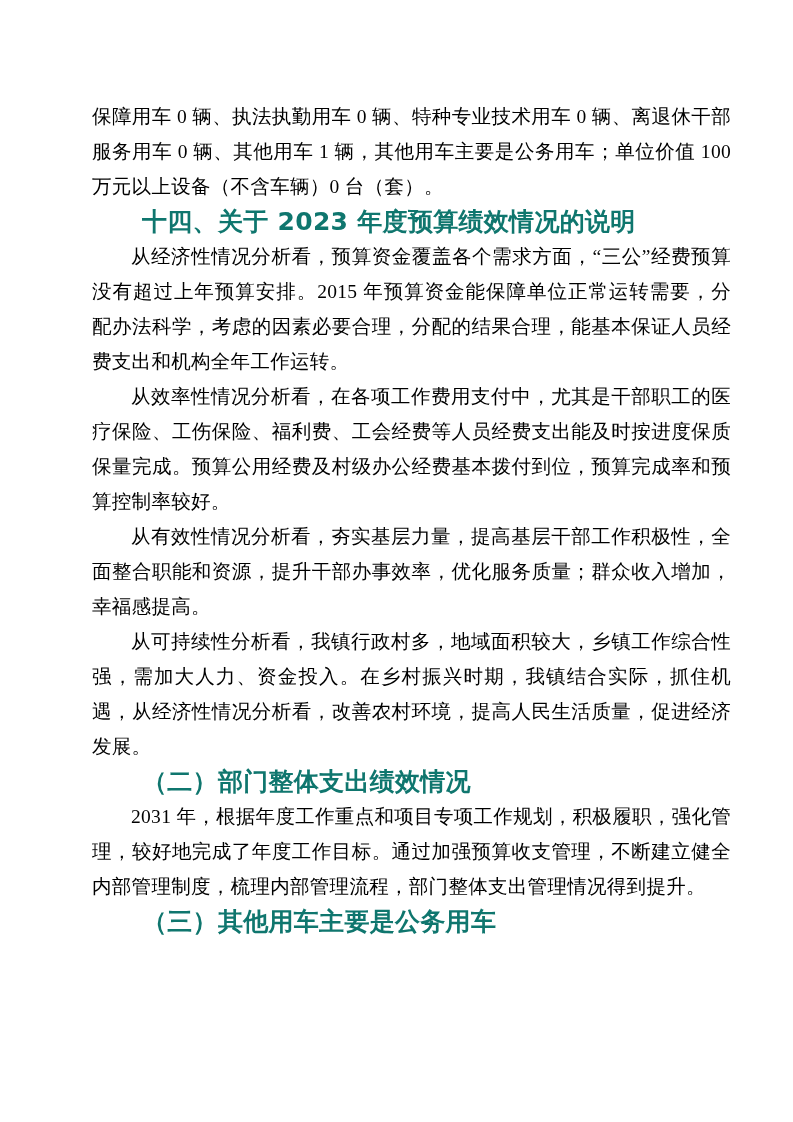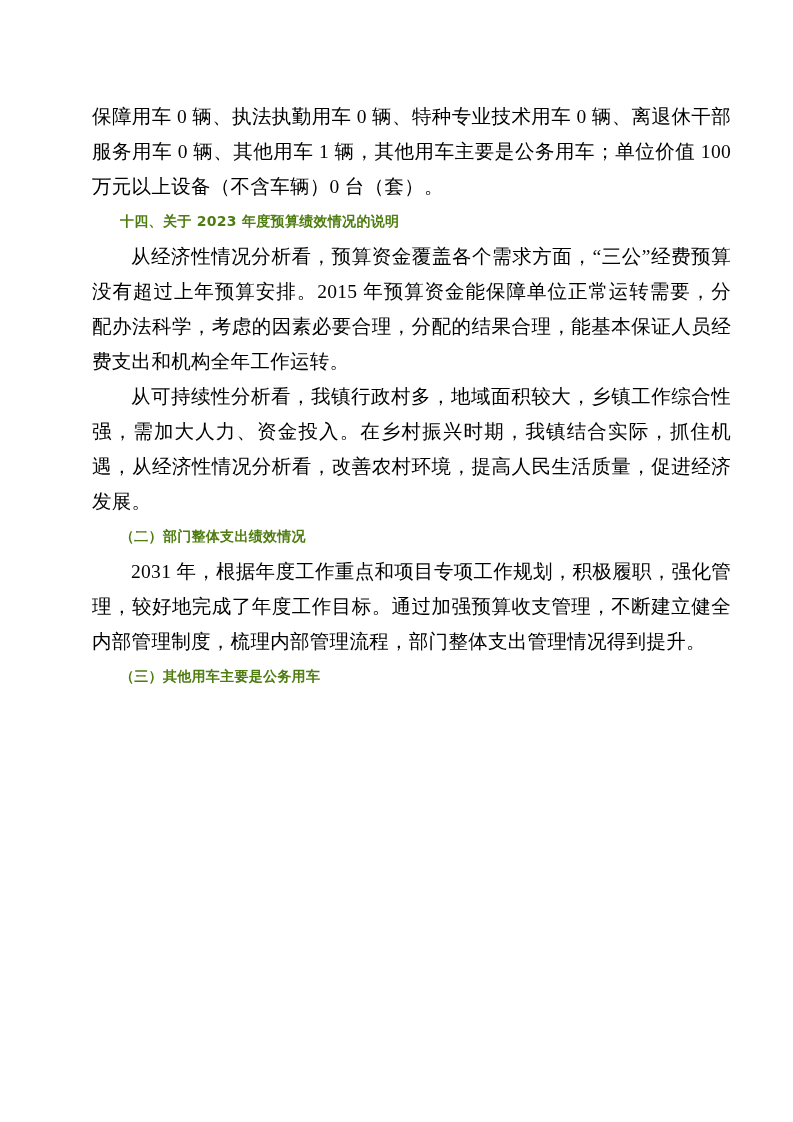--- a/index.html
+++ b/index.html
@@ -23,41 +23,43 @@
     font-size: 19.5px;
     line-height: 35px;
     text-align: justify;
     letter-spacing: 0.3px;
     color: #000000;
   }
   .heading-par {
     margin: 0;
     font-family: "DejaVu Sans", "Liberation Sans", sans-serif;
     font-weight: 700;
-    font-size: 14px;
+    font-size: 25px;
     line-height: 35px;
     letter-spacing: 0.3px;
-    color: #4d7c0f;
+    color: #0f766e;
   }
   .indent-2em {
     text-indent: 2em;
   }
 </style>
 </head>
 <body>
 
 <div class="page">
   <p class="body-par">保障用车 0 辆、执法执勤用车 0 辆、特种专业技术用车 0 辆、离退休干部服务用车 0 辆、其他用车 1 辆，其他用车主要是公务用车；单位价值 100 万元以上设备（不含车辆）0 台（套）。</p>
 
   <p class="heading-par indent-2em">十四、关于 2023 年度预算绩效情况的说明</p>
 
 
   <p class="body-par indent-2em">从经济性情况分析看，预算资金覆盖各个需求方面，“三公”经费预算没有超过上年预算安排。2015 年预算资金能保障单位正常运转需要，分配办法科学，考虑的因素必要合理，分配的结果合理，能基本保证人员经费支出和机构全年工作运转。</p>
 
+  <p class="body-par indent-2em">从效率性情况分析看，在各项工作费用支付中，尤其是干部职工的医疗保险、工伤保险、福利费、工会经费等人员经费支出能及时按进度保质保量完成。预算公用经费及村级办公经费基本拨付到位，预算完成率和预算控制率较好。</p>
 
+  <p class="body-par indent-2em">从有效性情况分析看，夯实基层力量，提高基层干部工作积极性，全面整合职能和资源，提升干部办事效率，优化服务质量；群众收入增加，幸福感提高。</p>
 
   <p class="body-par indent-2em">从可持续性分析看，我镇行政村多，地域面积较大，乡镇工作综合性强，需加大人力、资金投入。在乡村振兴时期，我镇结合实际，抓住机遇，从经济性情况分析看，改善农村环境，提高人民生活质量，促进经济发展。</p>
 
   <p class="heading-par indent-2em">（二）部门整体支出绩效情况</p>
 
   <p class="body-par indent-2em">2031 年，根据年度工作重点和项目专项工作规划，积极履职，强化管理，较好地完成了年度工作目标。通过加强预算收支管理，不断建立健全内部管理制度，梳理内部管理流程，部门整体支出管理情况得到提升。</p>
 
   <p class="heading-par indent-2em">（三）其他用车主要是公务用车</p>
 </div>
 

